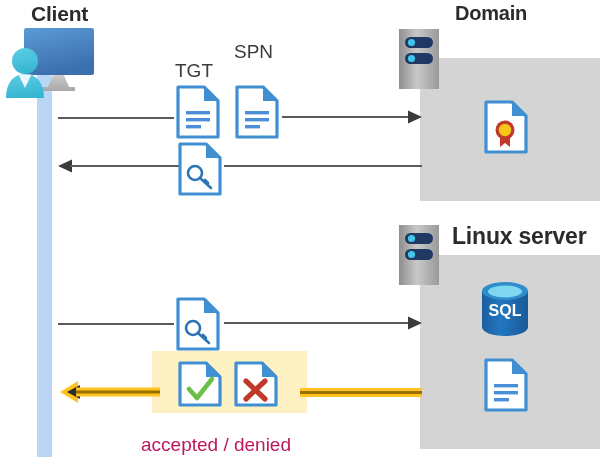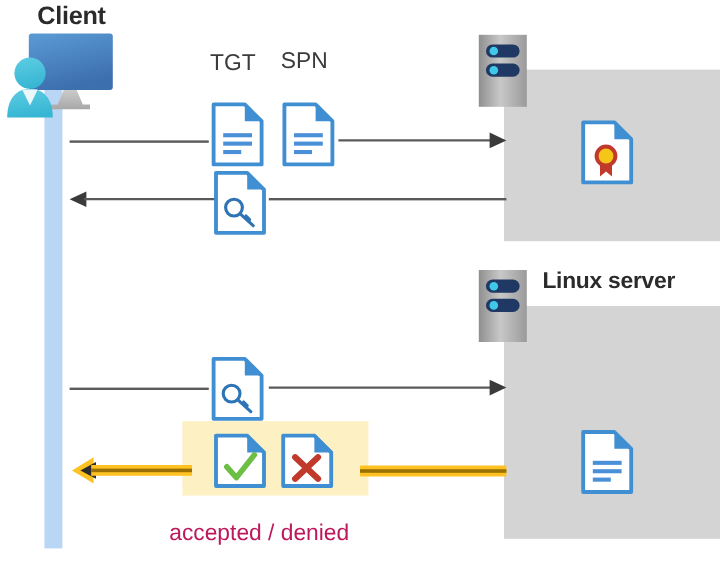--- a/index.html
+++ b/index.html
@@ -17,33 +17,33 @@
 
   
   .title{
     font-weight:bold;
     color:#2b2b2b;
     line-height:1.12;
     letter-spacing:-0.2px;
   }
   #client-title{left:31px;top:2px;font-size:21px;}
   #dc-title{left:455px;top:2px;font-size:20px;width:145px;}
-  #linux-title{left:452px;top:224px;font-size:19px;}
+  #linux-title{left:452px;top:224px;font-size:23px;}
 
   
   .panel{background:#d4d4d4;}
   #dc-panel{left:420px;top:58px;width:180px;height:143px;}
   #linux-panel{left:420px;top:255px;width:180px;height:194px;}
 
   
   #lifeline{left:37px;top:75px;width:15px;height:382px;background:#b9d7f5;}
 
   
   .plain-label{color:#3b3b3b;font-size:19px;}
-  #tgt-label{left:175px;top:42px;}
+  #tgt-label{left:175px;top:60px;}
   #spn-label{left:234px;top:41px;}
   #accepted-denied{left:141px;top:434px;font-size:19px;color:#be185d;}
   #keytab-label{left:440px;top:420px;font-size:19px;color:#3b3b3b;}
 
   
   #highlight{left:152px;top:351px;width:155px;height:62px;background:#fdf1c4;}
 
   
   .gline{background:#5a5a5a;height:1.6px;}
 
@@ -61,20 +61,21 @@
 <div id="stage">
 
   <div class="abs panel" id="dc-panel"></div>
   <div class="abs panel" id="linux-panel"></div>
 
   <div class="abs" id="lifeline"></div>
 
   <div class="abs title nosel" id="client-title">Client</div>
 
   <div class="abs title nosel" id="dc-title">
+    <div>Domain</div>
   </div>
 
   <div class="abs title nosel" id="linux-title">Linux server</div>
 
   <div class="abs" style="left:4px;top:26px;">
     <svg width="96" height="76" viewBox="0 0 96 76">
       <defs>
         <linearGradient id="monGrad" x1="0" y1="0" x2="0.35" y2="1">
           <stop offset="0%" stop-color="#5b9bd5"></stop>
           <stop offset="100%" stop-color="#3c6fae"></stop>
@@ -133,20 +134,35 @@
       <path d="M2 2 h26 l14 14 v36 h-40 z" fill="#ffffff" stroke="#3f8fd2" stroke-width="3.2" stroke-linejoin="round"></path>
       <path d="M28 2 v14 h14 z" fill="#3f8fd2"></path>
 
       <path d="M16 32 l0 15 l5 -4 l5 4 l0 -15 z" fill="#c0392b"></path>
 
       <circle cx="21" cy="30" r="9.5" fill="#c0392b"></circle>
       <circle cx="21" cy="30" r="6.2" fill="#f5c518"></circle>
     </svg>
   </div>
 
+  <div class="abs" style="left:478px;top:280px;">
+    <svg width="54" height="58" viewBox="0 0 54 58">
+      <defs>
+        <linearGradient id="sqlSide" x1="0" y1="0" x2="1" y2="0">
+          <stop offset="0%" stop-color="#1c5f9e"></stop>
+          <stop offset="40%" stop-color="#2277c0"></stop>
+          <stop offset="100%" stop-color="#195a97"></stop>
+        </linearGradient>
+      </defs>
+      <path d="M4 11 h46 v36 c0 5 -10 9 -23 9 c-13 0 -23 -4 -23 -9 z" fill="url(#sqlSide)"></path>
+      <ellipse cx="27" cy="11" rx="23" ry="9" fill="#2f8ccd"></ellipse>
+      <ellipse cx="27" cy="11.5" rx="17" ry="6" fill="#7fd6ef"></ellipse>
+      <text x="27" y="36" text-anchor="middle" fill="#ffffff" font-family="Liberation Sans, sans-serif" font-size="16" font-weight="bold">SQL</text>
+    </svg>
+  </div>
 
   <div class="abs" style="left:484px;top:358px;">
     <svg width="44" height="54" viewBox="0 0 44 54">
       <path d="M2 2 h26 l14 14 v36 h-40 z" fill="#ffffff" stroke="#3f8fd2" stroke-width="3.2" stroke-linejoin="round"></path>
       <path d="M28 2 v14 h14 z" fill="#3f8fd2"></path>
       <rect x="10" y="26" width="24" height="3.4" fill="#4a90d9"></rect>
       <rect x="10" y="33" width="24" height="3.4" fill="#4a90d9"></rect>
       <rect x="10" y="40" width="15" height="3.4" fill="#4a90d9"></rect>
     </svg>
   </div>

